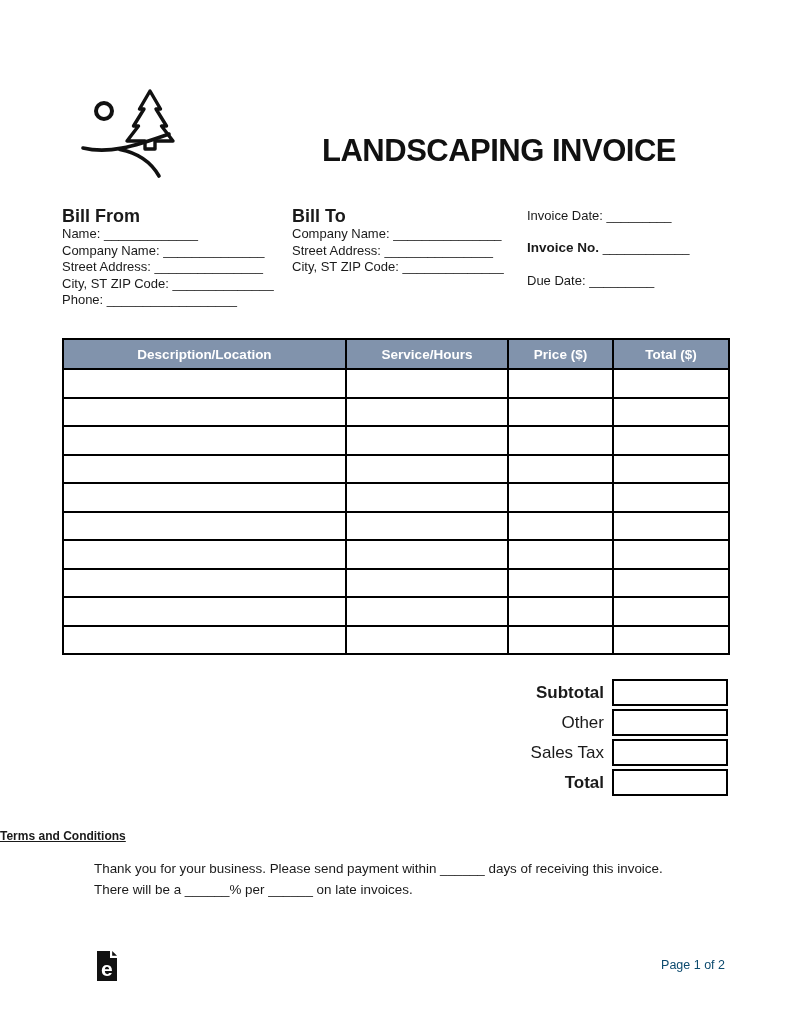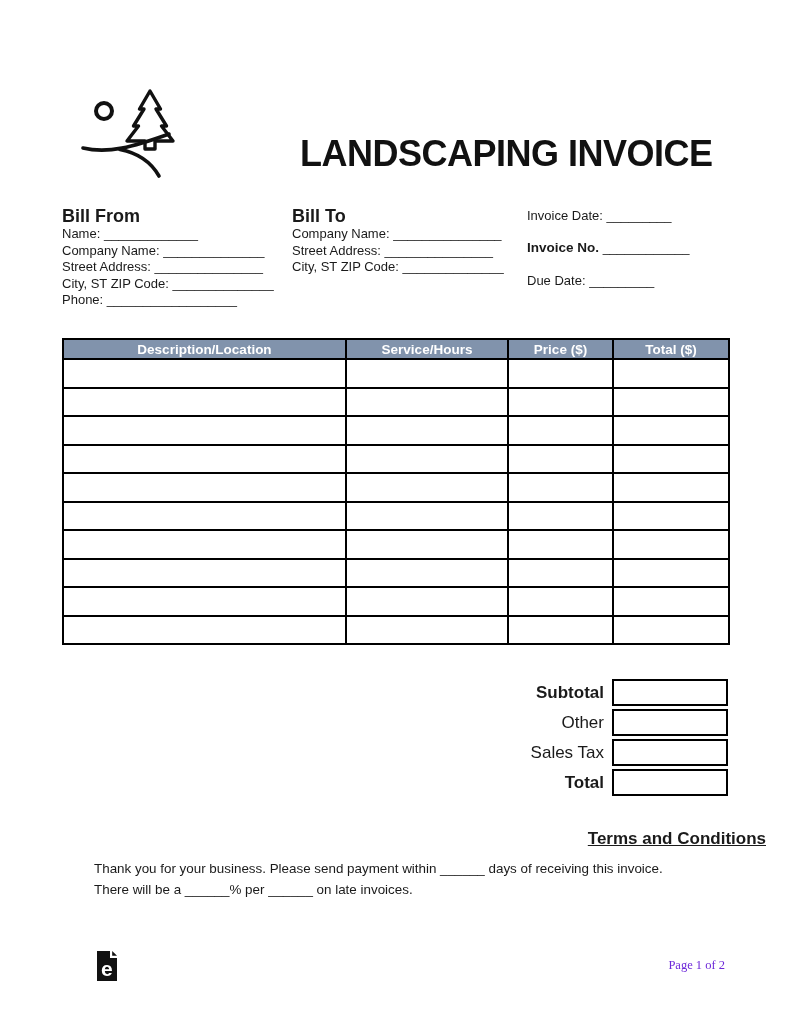--- a/index.html
+++ b/index.html
@@ -16,41 +16,41 @@
     background:#ffffff;
     font-family:"Liberation Sans", sans-serif;
     color:var(--ink);
     overflow:hidden;
   }
   
   .logo{position:absolute;left:78px;top:84px;}
   
   .title{
     position:absolute;left:300px;top:133px;width:398px;
-    text-align:center;font-size:36px;font-weight:bold;
+    text-align:center;font-size:31px;font-weight:bold;
     letter-spacing:-0.5px;white-space:nowrap;color:#111;
   }
   
   .info-block{position:absolute;top:208px;font-size:13px;line-height:16.4px;}
   .info-block .heading{font-size:18px;font-weight:bold;margin-bottom:2px;}
   .bill-from{left:62px;width:228px;}
   .bill-to{left:292px;width:232px;}
   .invoice-meta{left:527px;width:210px;}
   .invoice-meta .meta-line{margin-bottom:16px;white-space:nowrap;}
   .invoice-meta .meta-label{font-size:13px;}
   .invoice-meta .meta-label.bold{font-weight:bold;font-size:13.5px;}
   .field-line{white-space:nowrap;}
   
   .invoice-table{
     position:absolute;left:62px;top:338px;width:666px;
     border-collapse:collapse;table-layout:fixed;
   }
   .invoice-table th{
     background:var(--header-bg);color:var(--header-text);
-    font-size:13.5px;font-weight:bold;height:20px;
+    font-size:13.5px;font-weight:bold;height:30px;
     border:2px solid var(--border);text-align:center;vertical-align:middle;
   }
   .invoice-table td{
     height:28.5px;border:2px solid var(--border);background:#fff;
   }
   .col-desc{width:283px;}
   .col-service{width:162px;}
   .col-price{width:105px;}
   .col-total{width:116px;}
   
@@ -59,30 +59,30 @@
   .summary-label{
     width:550px;text-align:right;padding-right:8px;
     font-size:17px;line-height:27px;
   }
   .summary-label.bold{font-weight:bold;}
   .summary-box{
     width:116px;height:27px;border:2px solid var(--border);background:#fff;
   }
   
   .terms-heading{
-    position:absolute;left:0;top:829px;width:766px;text-align:right;
-    font-size:17px;font-weight:bold;text-decoration:underline;
+    position:absolute;left:0;top:829px;width:766px;text-align:left;
+    font-size:12px;font-weight:bold;text-decoration:underline;
   }
   .terms-body{
     position:absolute;left:94px;top:858px;width:600px;
     font-size:13.4px;line-height:21px;
   }
   
   .footer-logo{position:absolute;left:96px;top:950px;}
-  .page-label{position:absolute;right:66px;top:958px;font-size:12.5px;color:#6d28d9;font-family:Liberation Serif, serif;}
+  .page-label{position:absolute;right:66px;top:958px;font-size:12.5px;color:#0c4a6e;}
 </style>
 </head>
 <body>
 
 <div class="page">
 
   <div class="logo">
     <svg width="112" height="96" viewBox="0 0 112 96">
       <circle cx="26" cy="27" r="8" fill="none" stroke="#111" stroke-width="4"></circle>
       <path d="M72,7 L61.5,25 L66,25 L55.5,42 L60.5,42 L49,57 L67,57 L67,65 L77,65 L77,57 L95,57 L83.5,42 L88.5,42 L78,25 L82.5,25 Z" fill="#fff" stroke="#111" stroke-width="3.4" stroke-linejoin="round"></path>

